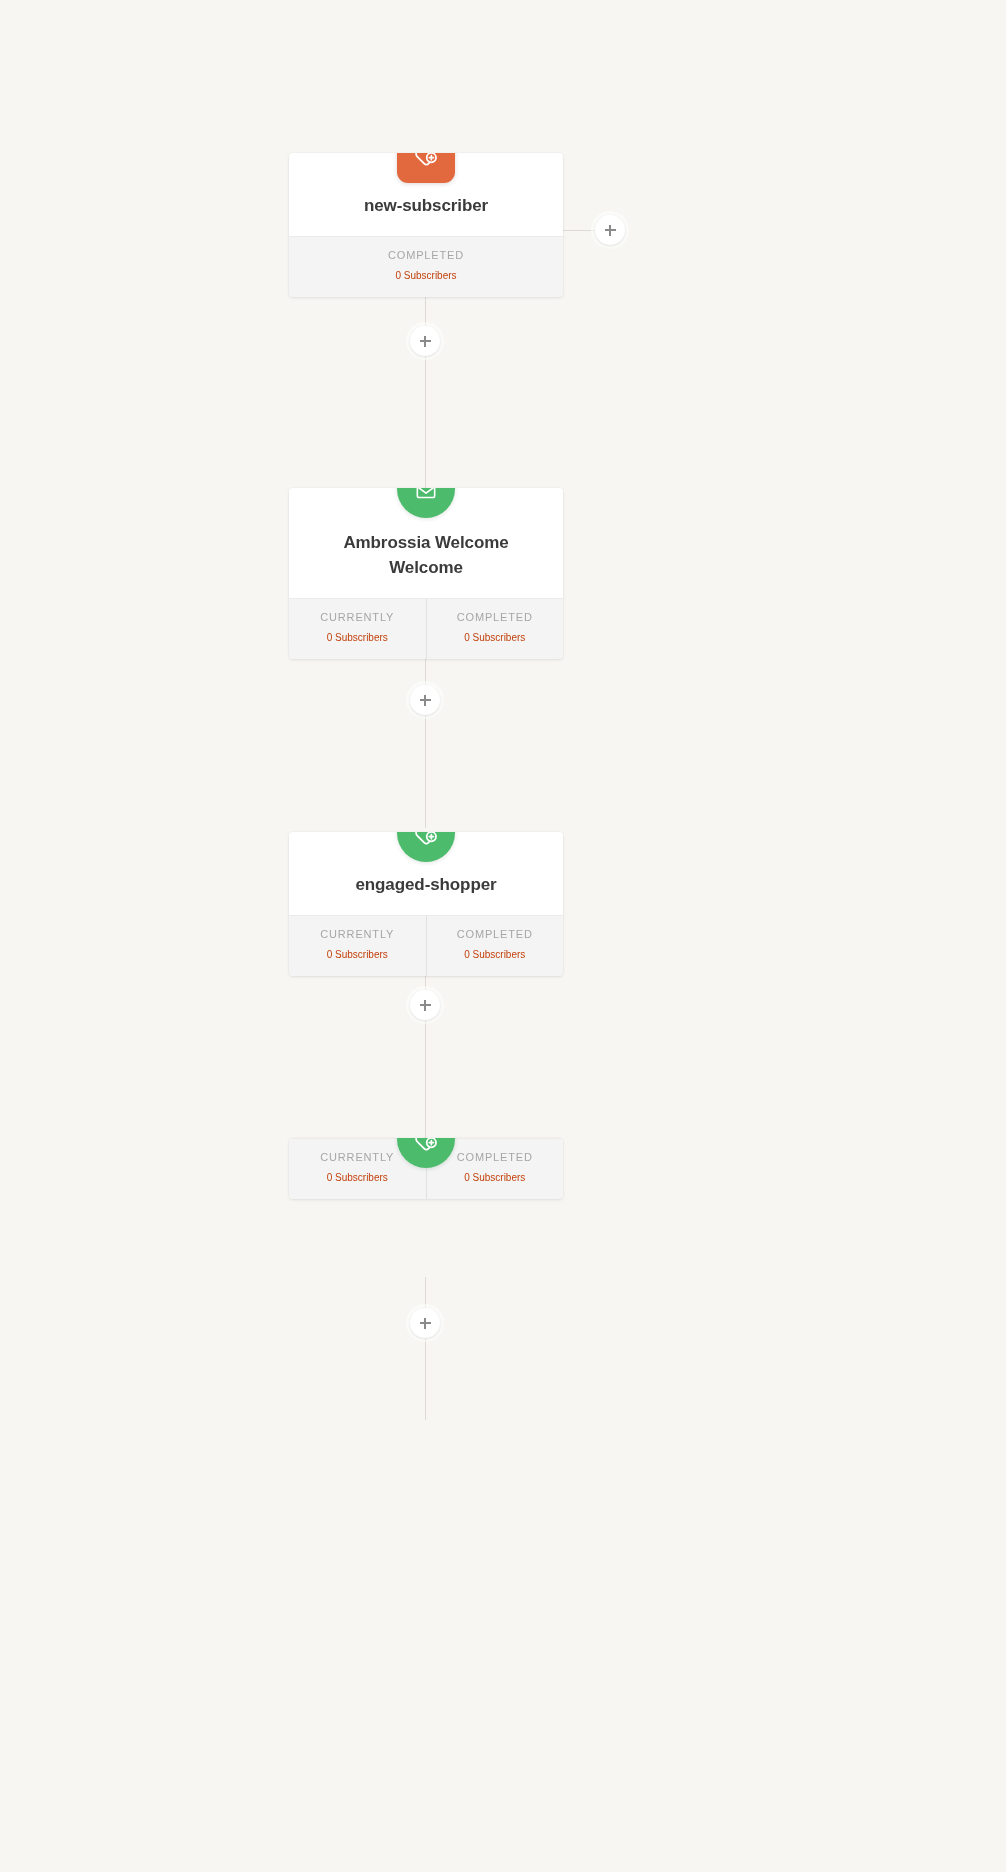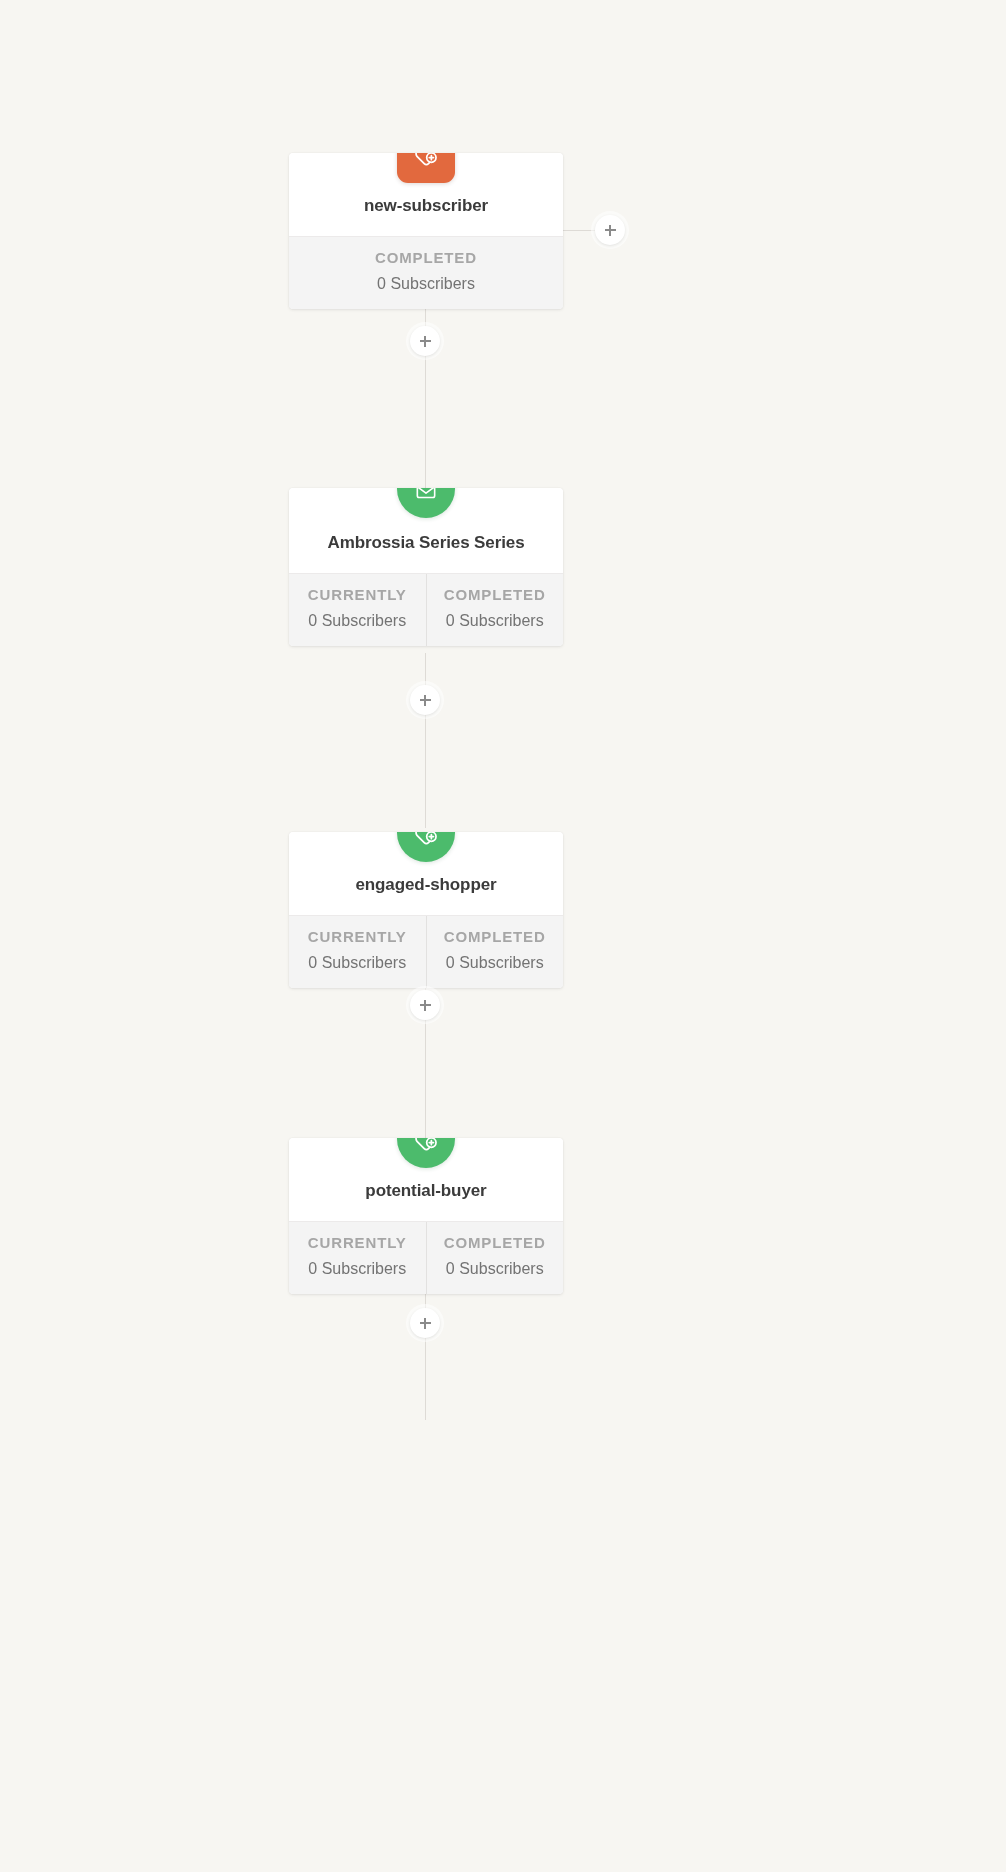--- a/index.html
+++ b/index.html
@@ -72,30 +72,30 @@
   }
   .stat {
     flex: 1 1 0;
     text-align: center;
     padding: 12px 4px 16px 4px;
   }
   .stat + .stat {
     border-left: 1px solid #e2e1e0;
   }
   .stat-label {
-    font-size: 15px;
-    font-weight: bold;
+    font-size: 11px;
+    font-weight: normal;
     letter-spacing: 0.85px;
     color: #a6a6a6;
     text-transform: uppercase;
     margin-bottom: 9px;
   }
   .stat-value {
-    font-size: 16px;
-    color: #737373;
+    font-size: 10px;
+    color: #c2410c;
   }
 
   
   .node-icon {
     position: absolute;
     width: 58px;
     height: 58px;
     left: 50%;
     transform: translateX(-50%);
     display: flex;
@@ -194,21 +194,21 @@
 
   <div class="node" style="top:488px;">
     <div class="node-icon circle" style="top:-28px;">
       <svg width="26" height="26" viewBox="0 0 24 24" fill="none" stroke="#ffffff" stroke-width="1.5" stroke-linecap="round" stroke-linejoin="round">
         <path d="M7.6 4.2h8.8"></path>
         <path d="M6.2 7.0h11.6"></path>
         <rect x="4.0" y="9.6" width="16" height="10.2" rx="1.6"></rect>
         <path d="M4.6 10.4l7.4 5.4 7.4-5.4"></path>
       </svg>
     </div>
-    <div class="node-title tall">Ambrossia Series Series</div>
+    <div class="node-title tall">Ambrossia Welcome Welcome</div>
     <div class="node-stats">
       <div class="stat">
         <div class="stat-label">CURRENTLY</div>
         <div class="stat-value">0 Subscribers</div>
       </div>
       <div class="stat">
         <div class="stat-label">COMPLETED</div>
         <div class="stat-value">0 Subscribers</div>
       </div>
     </div>
@@ -242,21 +242,20 @@
 
   <div class="node" style="top:1138px;">
     <div class="node-icon circle" style="top:-28px;">
       <svg width="28" height="28" viewBox="0 0 24 24" fill="none" stroke="#ffffff" stroke-width="1.5" stroke-linecap="round" stroke-linejoin="round">
         <path d="M12.6 3.2H6.1a2.6 2.6 0 0 0-2.6 2.6v6.3c0 .7.28 1.36.77 1.85l6.2 6.2a2.6 2.6 0 0 0 3.67 0l4.2-4.2"></path>
         <circle cx="8.1" cy="8.0" r="1.25"></circle>
         <circle cx="16.6" cy="15.1" r="4.0" fill="#4cbb6c"></circle>
         <path d="M16.6 13.3v3.6M14.8 15.1h3.6"></path>
       </svg>
     </div>
-    <div class="node-title">potential-buyer</div>
     <div class="node-stats">
       <div class="stat">
         <div class="stat-label">CURRENTLY</div>
         <div class="stat-value">0 Subscribers</div>
       </div>
       <div class="stat">
         <div class="stat-label">COMPLETED</div>
         <div class="stat-value">0 Subscribers</div>
       </div>
     </div>

